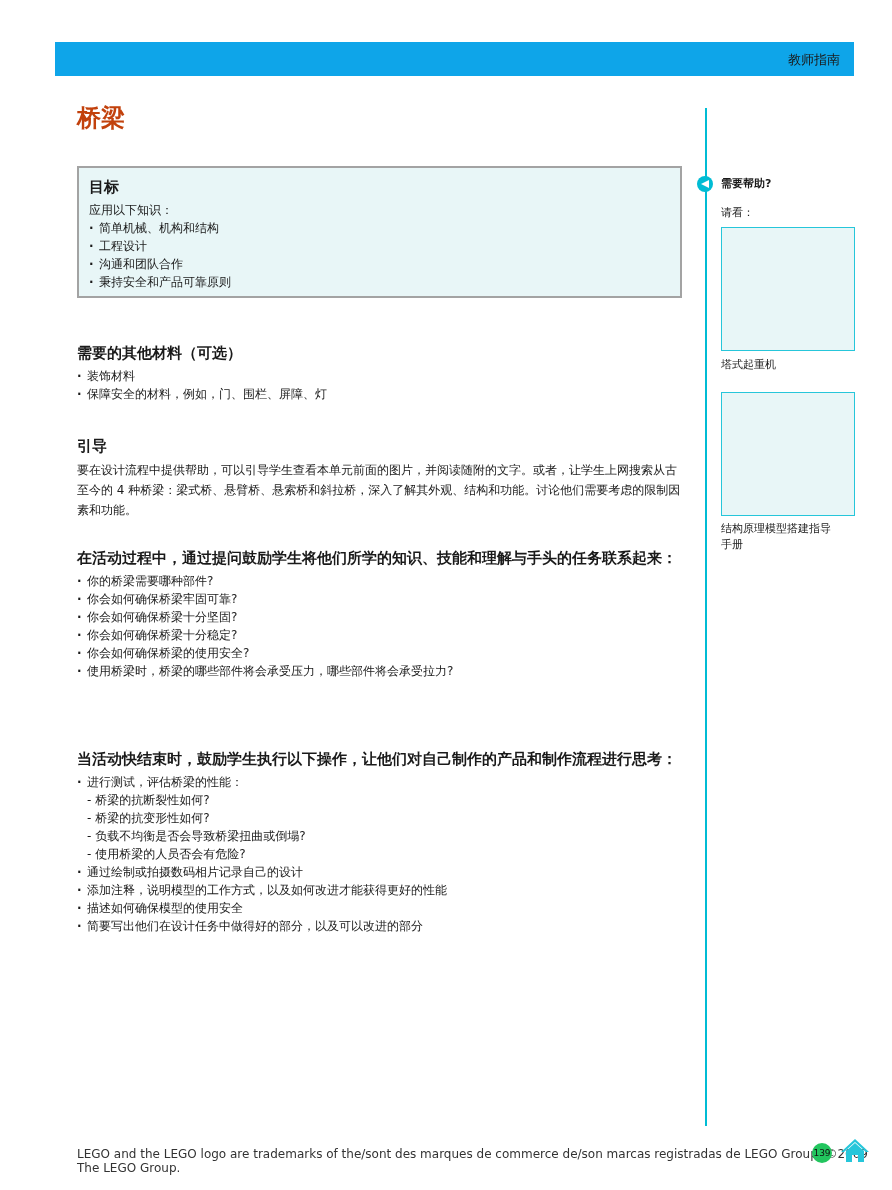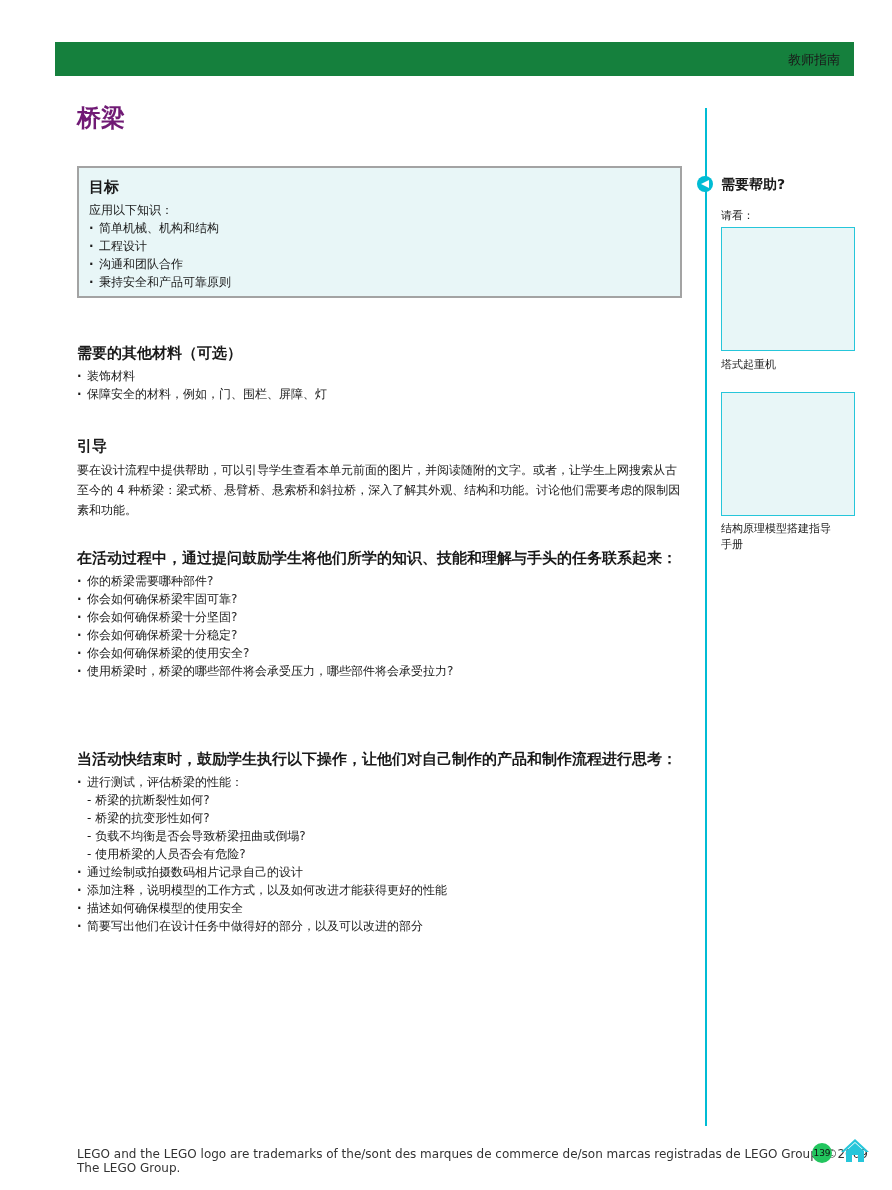--- a/index.html
+++ b/index.html
@@ -1,31 +1,31 @@
 <!DOCTYPE html>
 <html><head>
 <meta charset="utf-8">
 <style>
   html, body { margin:0; padding:0; }
   body { width:892px; height:1190px; background:#ffffff; position:relative; font-family:"DejaVu Sans", sans-serif; color:#1a1a1a; overflow:hidden; }
-  .header-bar { position:absolute; left:55px; top:42px; width:799px; height:34px; background:#15803d; }
+  .header-bar { position:absolute; left:55px; top:42px; width:799px; height:34px; background:#0ea5e9; }
   .header-label { position:absolute; right:14px; top:9px; font-size:13px; color:#1a1a1a; }
-  .page-title { position:absolute; left:77px; top:102px; font-size:24px; font-weight:bold; color:#701a75; }
+  .page-title { position:absolute; left:77px; top:102px; font-size:24px; font-weight:bold; color:#c2410c; }
   .vline { position:absolute; left:705px; top:108px; width:2px; height:1018px; background:#00bcd4; }
   .goal-box { position:absolute; left:77px; top:166px; width:605px; height:132px; background:#e8f6f7; border:2px solid #a3a3a3; box-sizing:border-box; padding:10px 10px; }
   .goal-title { font-size:15px; font-weight:bold; margin-bottom:4px; }
   .text { font-size:12px; line-height:18px; }
   .section { position:absolute; left:77px; width:610px; }
   .sec-title { font-size:15px; font-weight:bold; line-height:20px; margin-bottom:4px; }
   .li { font-size:12px; line-height:18px; padding-left:10px; position:relative; }
   .li::before { content:"·"; position:absolute; left:0; top:0; font-weight:bold; }
   .sub { font-size:12px; line-height:18px; padding-left:10px; }
   .para { font-size:12px; line-height:20px; }
   .help { position:absolute; left:721px; top:176px; }
-  .help-title { font-size:14px; font-weight:bold; }
+  .help-title { font-size:11px; font-weight:bold; }
   .help-sub { font-size:11px; margin-top:14px; }
   .help-icon { position:absolute; left:697px; top:176px; width:16px; height:16px; border-radius:50%; background:#00bcd4; }
   .help-icon::after { content:""; position:absolute; left:4px; top:4px; border-right:8px solid #fff; border-top:4px solid transparent; border-bottom:4px solid transparent; }
   .thumb { position:absolute; left:721px; width:134px; height:124px; background:#e8f6f7; border:1px solid #26c6da; box-sizing:border-box; }
   .thumb-label { position:absolute; left:721px; font-size:11px; line-height:16px; width:140px; }
   .footer { position:absolute; left:77px; top:1147px; font-size:12px; color:#333; }
   .page-num { position:absolute; left:812px; top:1143px; width:20px; height:20px; border-radius:50%; background:#22c55e; font-size:9px; color:#111; text-align:center; line-height:20px; }
   .home { position:absolute; left:840px; top:1137px; width:30px; height:26px; }
 </style>
 </head>

